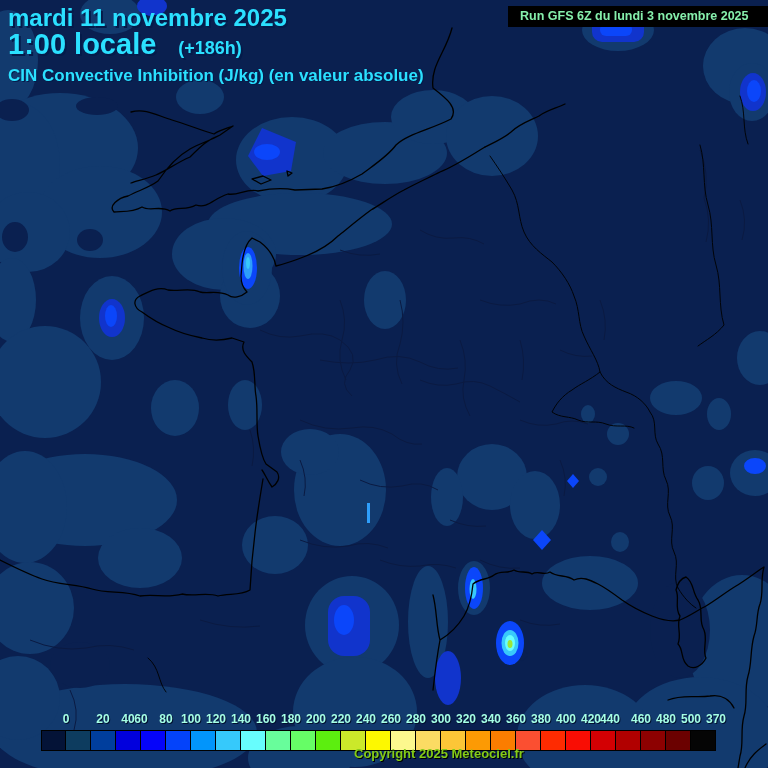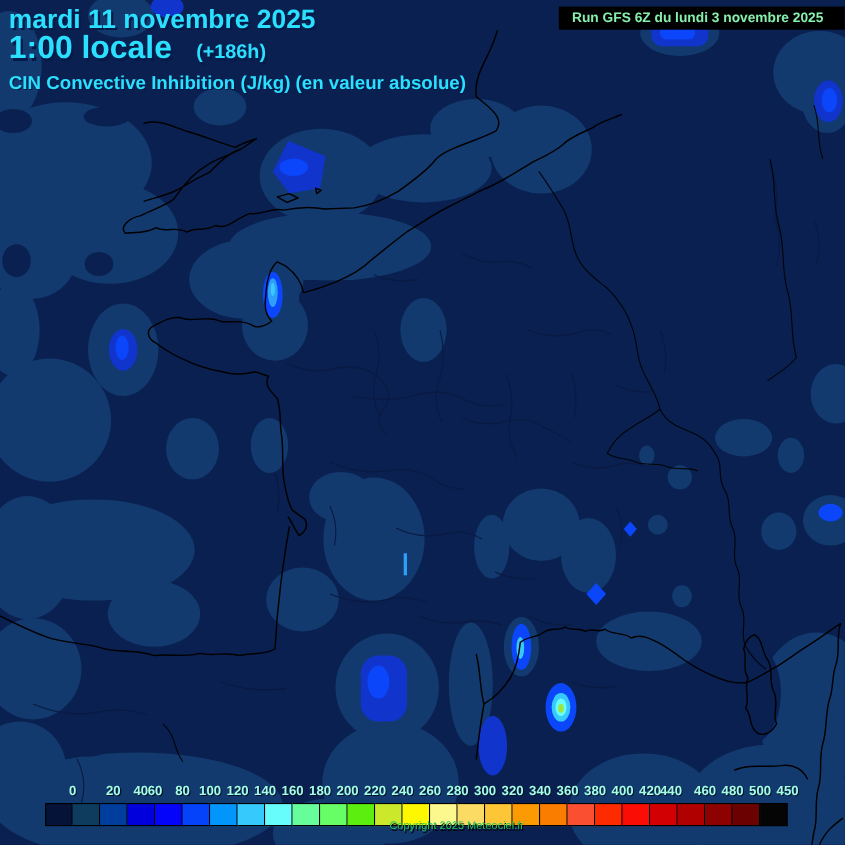--- a/index.html
+++ b/index.html
@@ -28,21 +28,21 @@
     color:var(--label_text,#A5FFE5);font-size:12px;font-weight:bold;
     text-shadow:1px 1px 0 #02102e;
   }
   #legend-cells{position:absolute;left:0;top:18px;font-size:0;white-space:nowrap;}
   #legend-cells .cell{
     display:inline-block;width:25px;height:21px;box-sizing:border-box;
     border:1px solid #000;border-left-width:0;
   }
   #legend-cells .cell:first-child{border-left-width:1px;}
   #copyright{
-    position:absolute;left:354px;top:746px;color:#22c55e;font-size:10px;font-weight:normal;
+    position:absolute;left:354px;top:746px;color:#84cc16;font-size:13px;font-weight:bold;
     text-shadow:1px 1px 0 #000;white-space:nowrap;
   }
 </style>
 </head>
 <body>
 
 <svg id="map" width="768" height="768" viewBox="0 0 768 768">
   <rect x="0" y="0" width="768" height="768" fill="var(--base)"></rect>
 
   <g fill="var(--light)">
@@ -217,18 +217,18 @@
       <span class="tick" style="left: 425px;">320</span>
       <span class="tick" style="left: 450px;">340</span>
       <span class="tick" style="left: 475px;">360</span>
       <span class="tick" style="left: 500px;">380</span>
       <span class="tick" style="left: 525px;">400</span>
       <span class="tick" style="left: 550px;">420</span>
       <span class="tick" style="left: 546px; margin-left: 23px;">440</span>
       <span class="tick" style="left: 600px;">460</span>
       <span class="tick" style="left: 625px;">480</span>
       <span class="tick" style="left: 650px;">500</span>
-      <span class="tick" style="left: 675px;">450</span>
+      <span class="tick" style="left: 675px;">370</span>
     </div>
   <div id="legend-cells"><div class="cell" style="background: rgb(4, 19, 55);"></div><div class="cell" style="background: rgb(13, 60, 95);"></div><div class="cell" style="background: rgb(0, 62, 157);"></div><div class="cell" style="background: rgb(1, 0, 221);"></div><div class="cell" style="background: rgb(5, 4, 250);"></div><div class="cell" style="background: rgb(4, 67, 250);"></div><div class="cell" style="background: rgb(2, 149, 251);"></div><div class="cell" style="background: rgb(54, 201, 251);"></div><div class="cell" style="background: rgb(103, 253, 253);"></div><div class="cell" style="background: rgb(104, 253, 155);"></div><div class="cell" style="background: rgb(102, 253, 102);"></div><div class="cell" style="background: rgb(92, 238, 15);"></div><div class="cell" style="background: rgb(203, 233, 42);"></div><div class="cell" style="background: rgb(253, 248, 0);"></div><div class="cell" style="background: rgb(252, 248, 142);"></div><div class="cell" style="background: rgb(251, 219, 99);"></div><div class="cell" style="background: rgb(252, 198, 55);"></div><div class="cell" style="background: rgb(252, 154, 4);"></div><div class="cell" style="background: rgb(251, 125, 0);"></div><div class="cell" style="background: rgb(251, 79, 49);"></div><div class="cell" style="background: rgb(254, 43, 1);"></div><div class="cell" style="background: rgb(249, 13, 4);"></div><div class="cell" style="background: rgb(211, 0, 3);"></div><div class="cell" style="background: rgb(177, 0, 0);"></div><div class="cell" style="background: rgb(141, 1, 1);"></div><div class="cell" style="background: rgb(107, 1, 0);"></div><div class="cell" style="background: rgb(5, 5, 5);"></div></div>
 </div>
 
 <div id="copyright">Copyright 2025 Meteociel.fr</div>
 
 </body></html>

